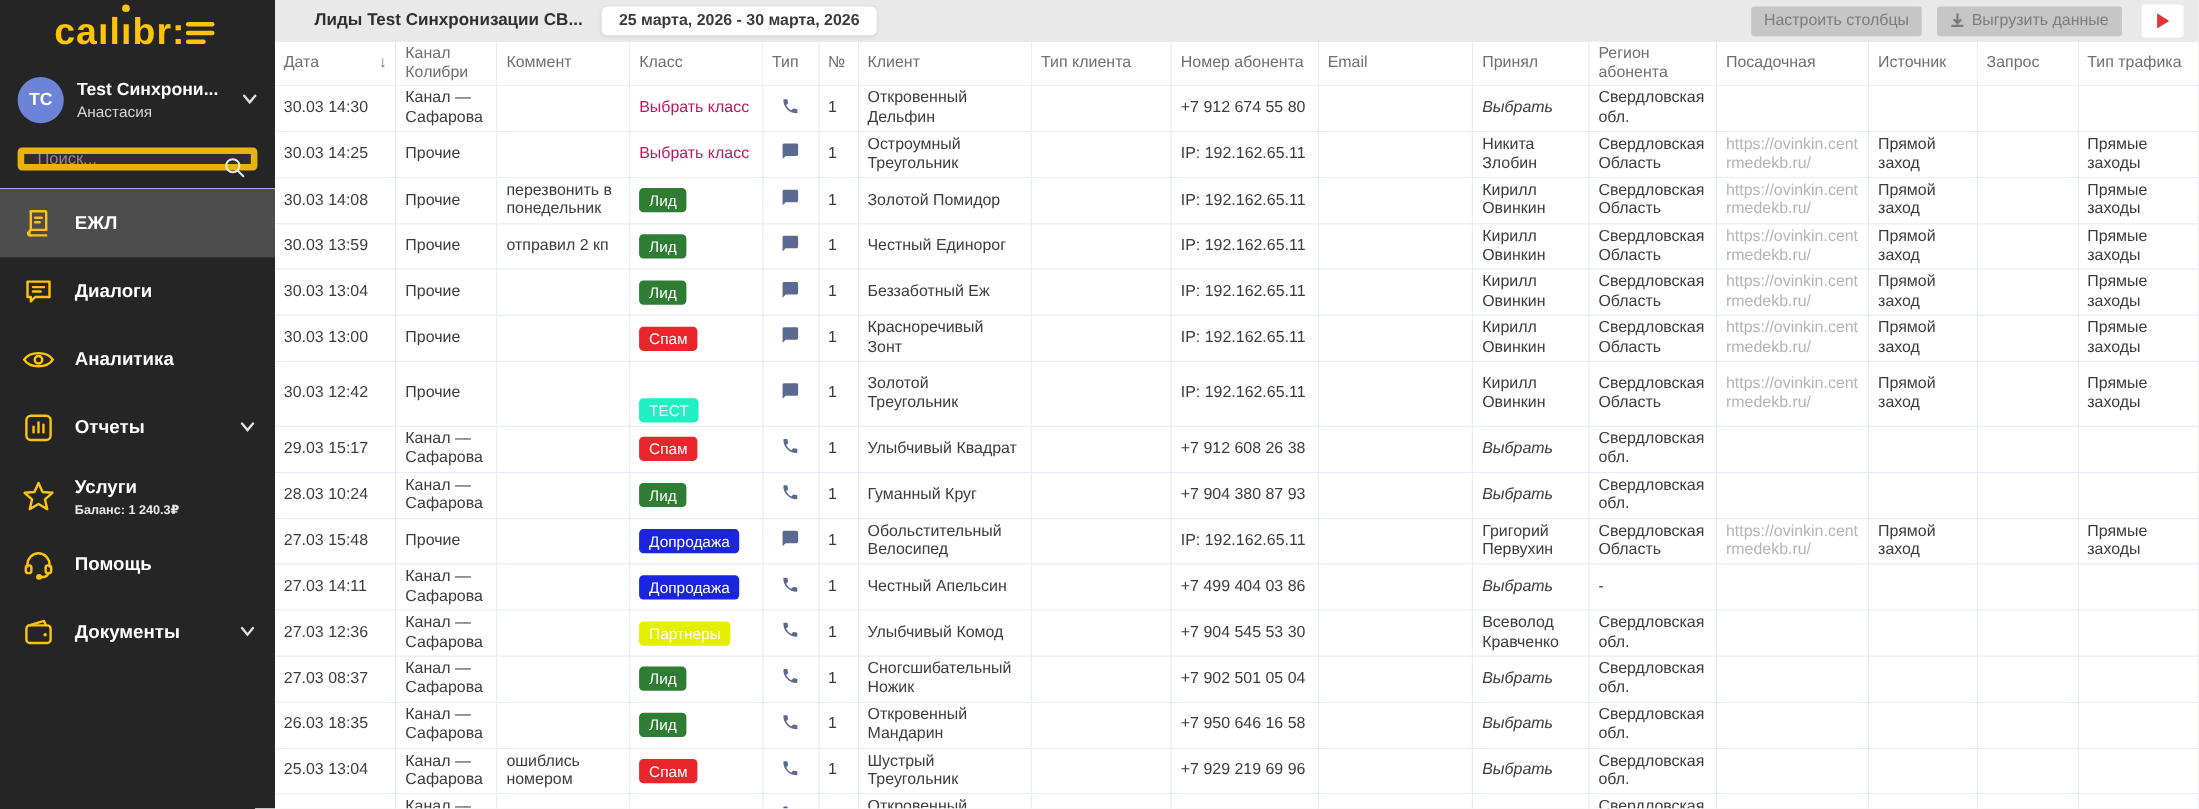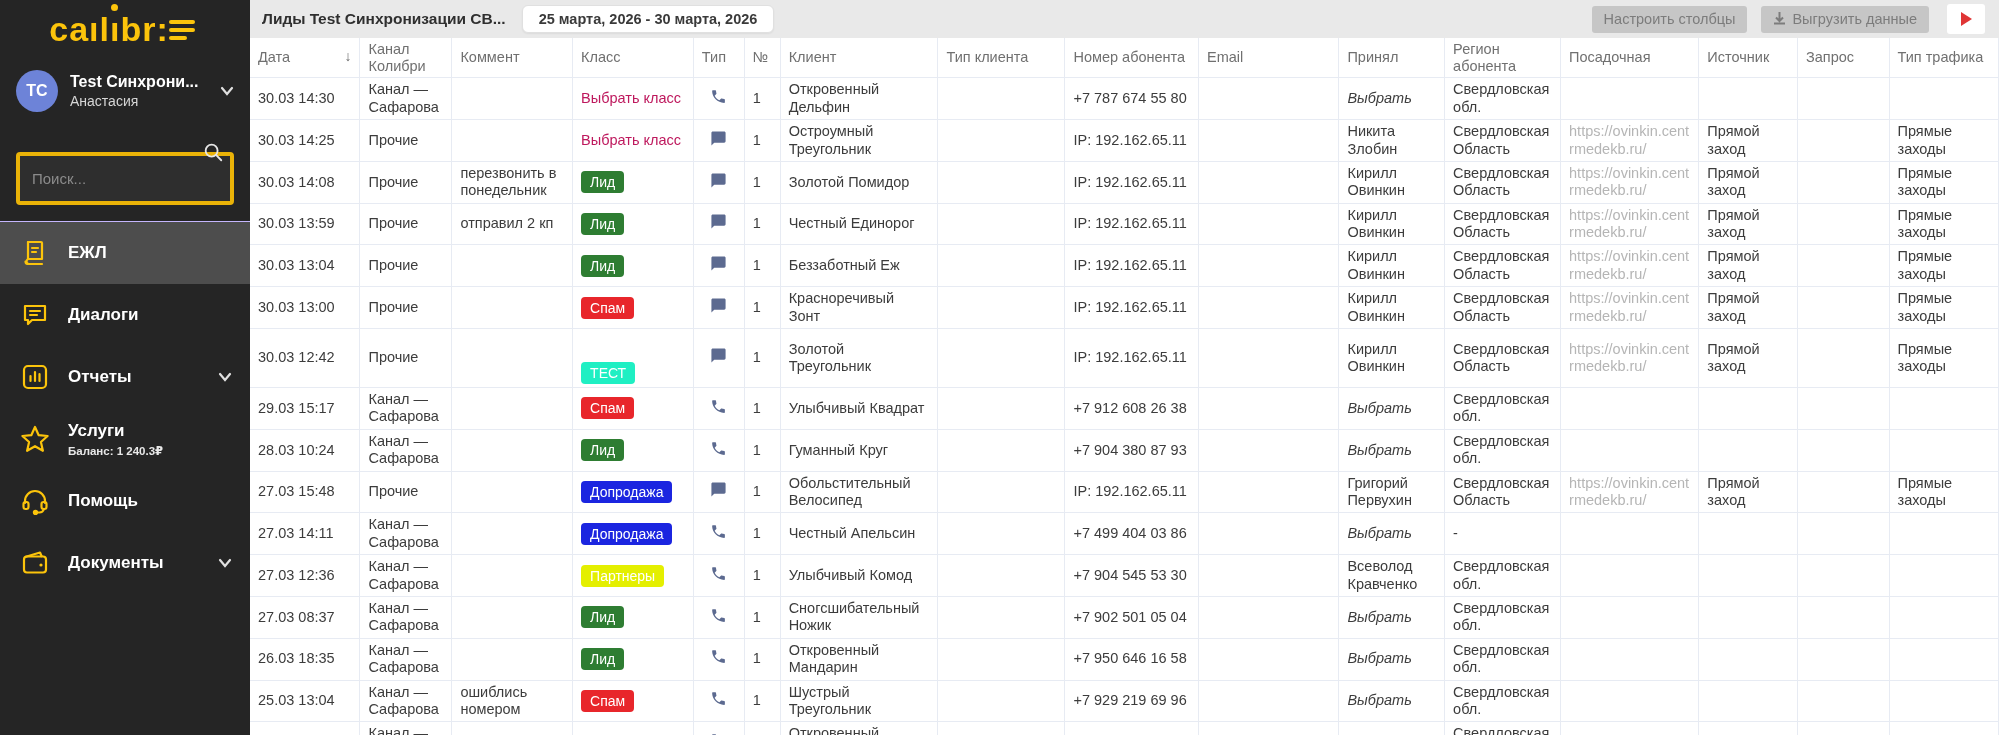--- a/index.html
+++ b/index.html
@@ -26,39 +26,39 @@
   .user-row { display:flex; align-items:center; padding:14px 16px 10px 16px; gap:12px; cursor:pointer; }
   .avatar { width:42px; height:42px; border-radius:50%; background:#6d83d8; color:#fff;
             display:flex; align-items:center; justify-content:center; font-weight:bold; font-size:16px; flex:0 0 42px; }
   .user-meta { flex:1; min-width:0; }
   .user-name { color:#fff; font-weight:bold; font-size:16px; white-space:nowrap; overflow:hidden; }
   .user-sub { color:#d6d6d6; font-size:14px; margin-top:2px; }
   .user-chevron { color:#e0e0e0; flex:0 0 auto; }
 
   .search-wrap { margin:12px 16px 16px 16px; position:relative; }
   .search-input {
-    width:100%; height:53px; background:#2e2e2e; border:4px solid #eab308; border-radius:4px;
-    color:#ddd; font-size:15px; padding:0 38px 0 12px; outline:none; font-family:inherit;margin-top:18px;
+    width:100%; height:21px; background:#2e2e2e; border:6px solid #eab308; border-radius:4px;
+    color:#ddd; font-size:15px; padding:0 38px 0 12px; outline:none; font-family:inherit;
   }
   .search-input::placeholder { color:#8b8b8b; }
   .search-icon { position:absolute; right:10px; top:7px; }
 
   .menu { flex:1; overflow:hidden; border-top:1px solid #c4b5fd; }
   .menu-item { display:flex; align-items:center; gap:18px; height:62px; padding:0 18px 0 20px; cursor:pointer; position:relative; }
   .menu-item.active { background:#4d4d4d; }
   .menu-icon { width:30px; height:30px; flex:0 0 30px; display:flex; align-items:center; justify-content:center; }
   .menu-text { flex:1; min-width:0; }
   .menu-label { color:#fff; font-size:17px; font-weight:bold; white-space:nowrap; }
   .menu-sub { color:#e8e8e8; font-size:11.5px; font-weight:bold; margin-top:3px; }
   .menu-chevron { color:#e0e0e0; flex:0 0 auto; }
 
   
   .main { flex:1; min-width:0; display:flex; flex-direction:column; background:#f0f0f0; }
   .topbar { height:38px; background:#e9e9e9; display:flex; align-items:center; padding:0 10px 0 10px; gap:14px; }
-  .tab-title { font-weight:bold; font-size:15.5px; color:#2f2f2f; white-space:nowrap; padding:0 2px; cursor:pointer; }
+  .tab-title { font-weight:bold; font-size:15.5px; color:#2f2f2f; white-space:nowrap; padding:0 2px; cursor:pointer;margin-left:24px; }
   .date-pill {
     background:#fff; border:1px solid #e0e0e0; border-radius:6px; height:28px; display:flex; align-items:center;
     padding:0 16px; font-size:14.5px; font-weight:bold; color:#3a3a3a; cursor:pointer; box-shadow:0 1px 2px rgba(0,0,0,.06);
   }
   .topbar-spacer { flex:1; }
   .gray-btn {
     background:#c6c6c6; border:none; border-radius:3px; height:27px; padding:0 12px;
     font-size:14.5px; color:#7c7c7c; font-family:inherit; cursor:pointer; display:flex; align-items:center; gap:6px; white-space:nowrap;
   }
   .play-btn { background:#fff; border:none; border-radius:3px; height:30px; width:38px; margin-left:4px; margin-right:4px;
@@ -147,20 +147,33 @@
             <line x1="9" y1="14" x2="16" y2="14"></line>
           </svg>
         </span>
     <span class="menu-text">
       <span class="menu-label">Диалоги</span>
       
     </span>
 
   </div>
 
+  <div class="menu-item">
+    <span class="menu-icon">
+          <svg width="30" height="22" viewBox="0 0 30 22" fill="none" stroke="#fcc40b" stroke-width="2.2">
+            <path d="M2 11 C7 3 23 3 28 11 C23 19 7 19 2 11 z"></path>
+            <circle cx="15" cy="11" r="3.4"></circle>
+          </svg>
+        </span>
+    <span class="menu-text">
+      <span class="menu-label">Аналитика</span>
+      
+    </span>
+
+  </div>
 
   <div class="menu-item">
     <span class="menu-icon">
           <svg width="28" height="28" viewBox="0 0 28 28" fill="none" stroke="#fcc40b" stroke-width="2.2" stroke-linecap="round">
             <rect x="3" y="3" width="22" height="22" rx="4"></rect>
             <line x1="9.5" y1="18" x2="9.5" y2="13"></line>
             <line x1="14" y1="18" x2="14" y2="9"></line>
             <line x1="18.5" y1="18" x2="18.5" y2="11"></line>
           </svg>
         </span>
@@ -290,21 +303,21 @@
             <td>30.03 14:30</td>
             <td>Канал — Сафарова</td>
             <td></td>
             <td><span class="pick-class">Выбрать класс</span></td>
             <td class="icon-cell"><span><svg width="17" height="17" viewBox="0 0 24 24">
                   <path fill="#5c6a90" d="M6.62 10.79c1.44 2.83 3.76 5.14 6.59 6.59l2.2-2.2c.27-.27.67-.36 1.02-.24 1.12.37 2.33.57 3.57.57.55 0 1 .45 1 1V20c0 .55-.45 1-1 1-9.39 0-17-7.61-17-17 0-.55.45-1 1-1h3.5c.55 0 1 .45 1 1 0 1.25.2 2.45.57 3.57.11.35.03.74-.25 1.02l-2.2 2.2z"></path>
                 </svg></span></td>
             <td>1</td>
             <td>Откровенный Дельфин</td>
             <td></td>
-            <td>+7 787 674 55 80</td>
+            <td>+7 912 674 55 80</td>
             <td></td>
             <td><span class="pick-italic">Выбрать</span></td>
             <td>Свердловская обл.</td>
             <td></td>
             <td></td>
             <td></td>
             <td></td>
           </tr>
           <tr>
             <td>30.03 14:25</td>

